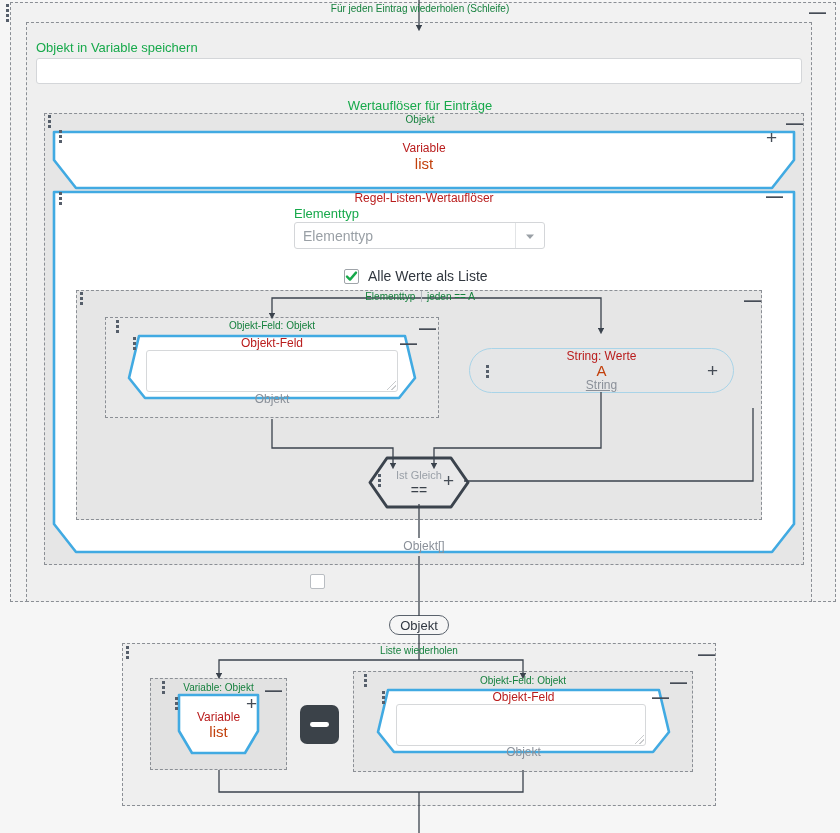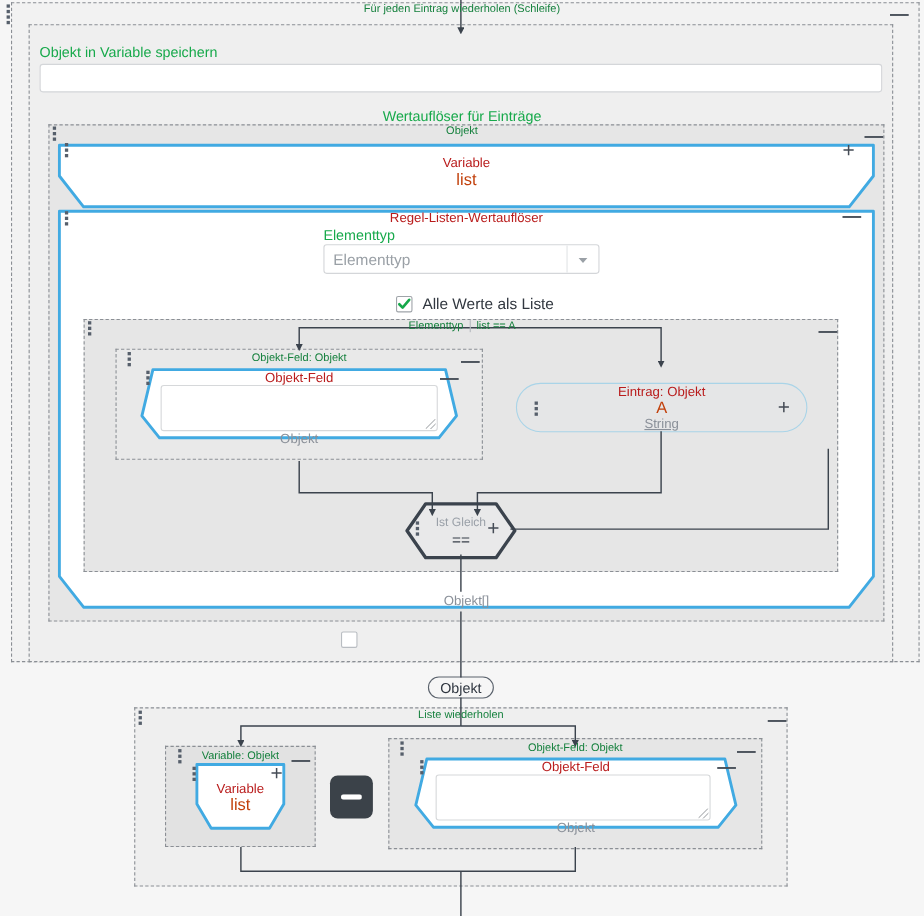--- a/index.html
+++ b/index.html
@@ -246,38 +246,38 @@
 <div class="green-lbl" style="left:294px;top:206px;">Elementtyp</div>
 <div class="sel-wrap" style="left:294px;top:222px;width:251px;height:27px;">
   <div class="sel-val">Elementtyp</div>
   <div class="sel-btn">
     <svg width="12" height="12" viewBox="0 0 12 12">
       <path d="M 2 4.5 L 10 4.5 L 6 9 Z" fill="#9aa0a6"></path>
     </svg>
   </div>
 </div>
 
-<div class="cbrow" style="left:360px;top:268px;">
+<div class="cbrow" style="left:344px;top:268px;">
   <div class="cbox on">
     <svg width="13" height="13" viewBox="0 0 13 13">
       <path d="M 2 6.6 L 5 9.6 L 11 2.6" fill="none" stroke="#17a94b" stroke-width="2.4" stroke-linecap="round" stroke-linejoin="round"></path>
     </svg>
   </div>
   <span class="cblabel">Alle Werte als Liste</span>
 </div>
 
 <div class="dash" style="left:76px;top:290px;width:686px;height:230px;background:#e6e6e6;"></div>
 <div class="grip" style="left:80px;top:292px;">
   <i></i>
     <i></i>
     <i></i>
 </div>
 <div class="dash-label" style="top:291px;left:76px;right:76px;">
   <span>Elementtyp</span>
-  <span style="border-left:1px solid #b6bac0;padding-left:5px;margin-left:3px;">list == A</span>
+  <span style="border-left:1px solid #b6bac0;padding-left:5px;margin-left:3px;">jeden == A</span>
 </div>
 <div class="minus-btn" style="left:744px;top:292px;">—</div>
 
 <div class="dash" style="left:105px;top:317px;width:334px;height:101px;background:#e9e9e9;"></div>
 <div class="grip" style="left:116px;top:320px;">
   <i></i>
     <i></i>
     <i></i>
 </div>
 <div class="dash-label" style="top:320px;left:105px;width:334px;">Objekt-Feld: Objekt</div>
@@ -297,21 +297,21 @@
 <div class="minus-btn" style="left:400px;top:335px;">—</div>
 <div class="txtarea" style="left:146px;top:350px;width:252px;height:42px;"></div>
 <div class="node-foot" style="left:123px;width:298px;top:392px;">Objekt</div>
 
 <div class="capsule" style="left:469px;top:348px;width:265px;height:45px;"></div>
 <div class="grip" style="left:486px;top:365px;">
   <i></i>
     <i></i>
     <i></i>
 </div>
-<div class="node-title" style="left:469px;width:265px;top:349px;">Eintrag: Objekt</div>
+<div class="node-title" style="left:469px;width:265px;top:349px;">String: Werte</div>
 <div class="node-value" style="left:469px;width:265px;top:362px;">A</div>
 <div class="node-foot" style="left:469px;width:265px;top:378px;text-decoration:underline;">String</div>
 <div class="plus-btn" style="left:707px;top:361px;">+</div>
 
 <div class="hex" style="left:367px;top:455px;width:104px;height:55px;">
   <svg width="104" height="55" viewBox="0 0 104 55">
     <path d="M 20 3 L 84 3 L 101 27.5 L 84 52 L 20 52 L 3 27.5 Z" fill="#e9e9ea" stroke="#3b434d" stroke-width="3" stroke-linejoin="round"></path>
   </svg>
   <div class="h-title" style="top:14px;">Ist Gleich</div>
   <div class="h-op" style="top:27px;">==</div>

